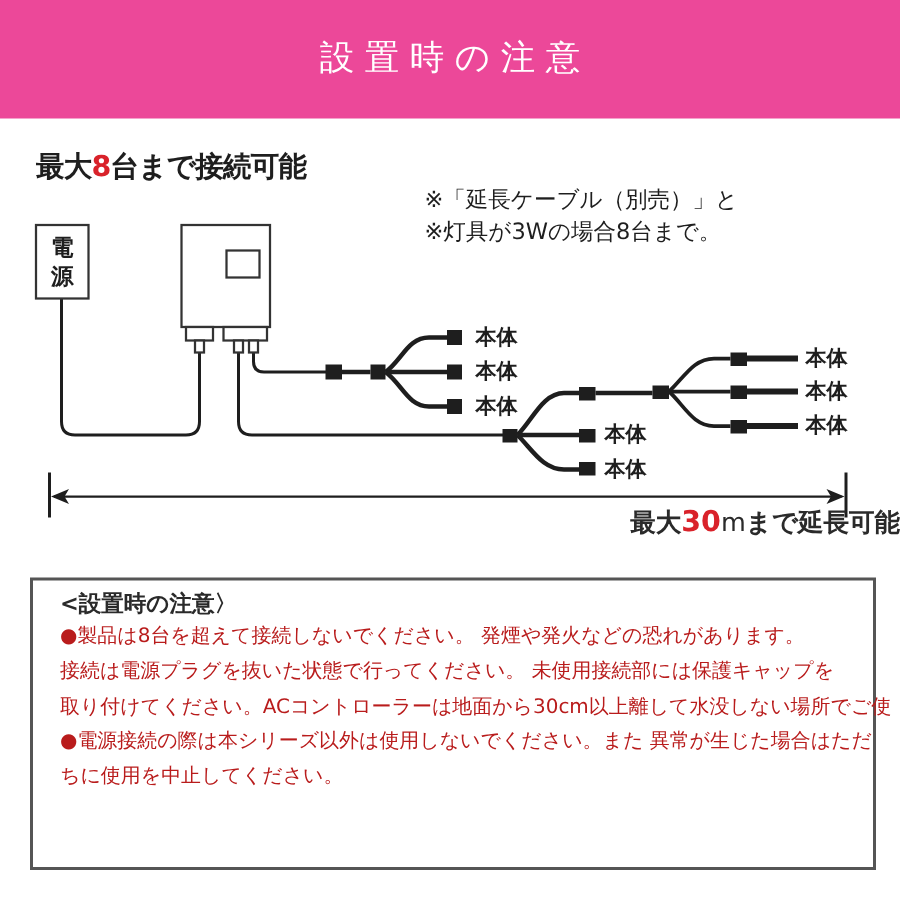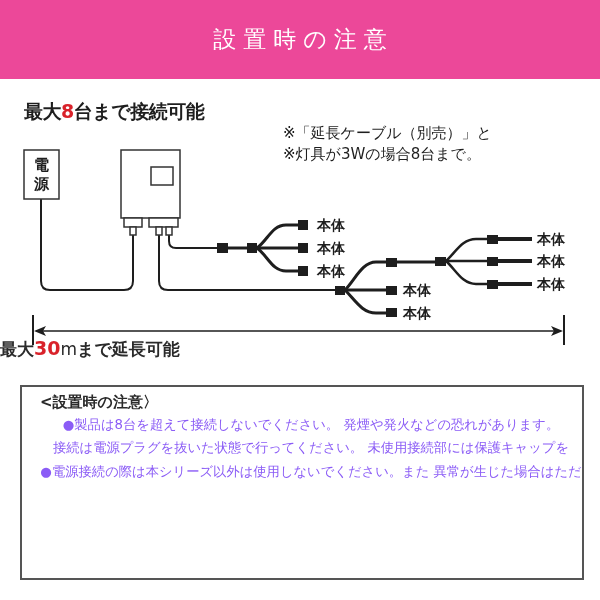--- a/index.html
+++ b/index.html
@@ -27,36 +27,36 @@
     .req-note {
       position: absolute; left: 283px; top: 101px;
       font-size: 15px; font-weight: 400; color: #1e1e1e; white-space: nowrap; margin-top: 22px;
     }
     .req-note div { height: 21px; line-height: 21px; }
     .req-note .indent { padding-left: 17px; }
     svg.diagram { position: absolute; left: 0; top: 0; width: 600px; height: 600px; }
     .lbl { font-size: 14px; font-weight: 700; fill: #1e1e1e; dominant-baseline: central; }
     .pwr { font-size: 15px; font-weight: 700; fill: #1e1e1e; text-anchor: middle; dominant-baseline: central; }
     .ext-caption {
-      position: absolute; left: 0; top: 338px; width: 600px; text-align: left;
+      position: absolute; left: 0; top: 338px; width: 600px; text-align: right;
       font-size: 17px; font-weight: 700; color: #2a2a2a; white-space: nowrap; line-height: 20px;
     }
     .ext-caption .num { color: #d9222a; font-size: 19px; font-weight: 900; }
     .ext-caption .unit { font-weight: 400; }
     .notes-box {
       position: absolute; left: 20px; top: 385px; width: 560px; height: 191px;
       border: 2px solid #555555; box-sizing: content-box;
       padding: 0;
     }
     .notes-inner { padding: 4px 0 0 18px; }
     .notes-title {
       font-size: 15px; font-weight: 700; color: #2a2a2a; line-height: 22px; height: 22px; white-space: nowrap;
     }
     .notes-line {
-      font-size: 13.3px; color: #8b5cf6; line-height: 23.3px; height: 23.3px; white-space: nowrap; text-align: center;
+      font-size: 13.3px; color: #b91c1c; line-height: 23.3px; height: 23.3px; white-space: nowrap;
     }
   </style>
 </head>
 <body>
 
 <div class="header-band">
   <span class="header-title">設置時の注意</span>
 </div>
 
 <div class="headline">
@@ -147,15 +147,17 @@
 
 <div class="ext-caption">
   <span>最大</span><span class="num">30</span><span class="unit">m</span><span>まで延長可能</span>
 </div>
 
 <div class="notes-box">
   <div class="notes-inner">
     <div class="notes-title">&lt;設置時の注意〉</div>
     <div class="notes-line">●製品は8台を超えて接続しないでください。 発煙や発火などの恐れがあります。</div>
     <div class="notes-line">接続は電源プラグを抜いた状態で行ってください。 未使用接続部には保護キャップを</div>
+    <div class="notes-line">取り付けてください。ACコントローラーは地面から30cm以上離して水没しない場所でご使</div>
     <div class="notes-line">●電源接続の際は本シリーズ以外は使用しないでください。また 異常が生じた場合はただ</div>
+    <div class="notes-line">ちに使用を中止してください。</div>
   </div>
 </div>
 
 </body></html>

